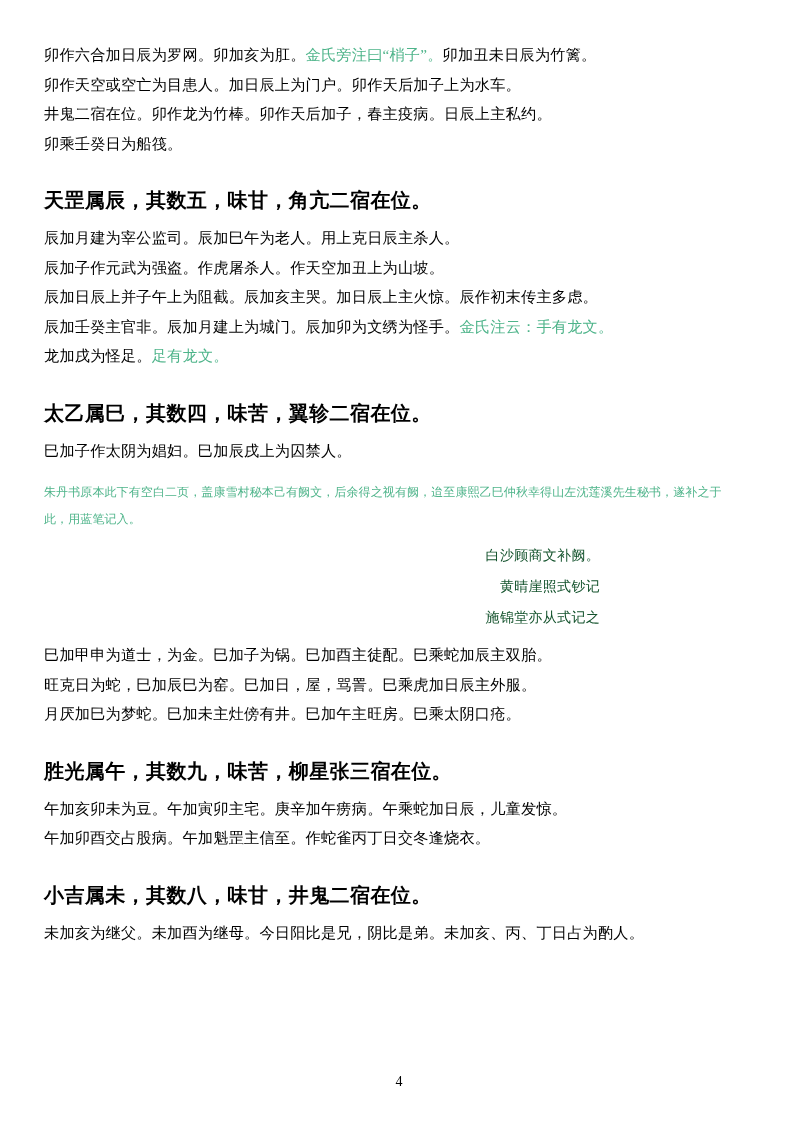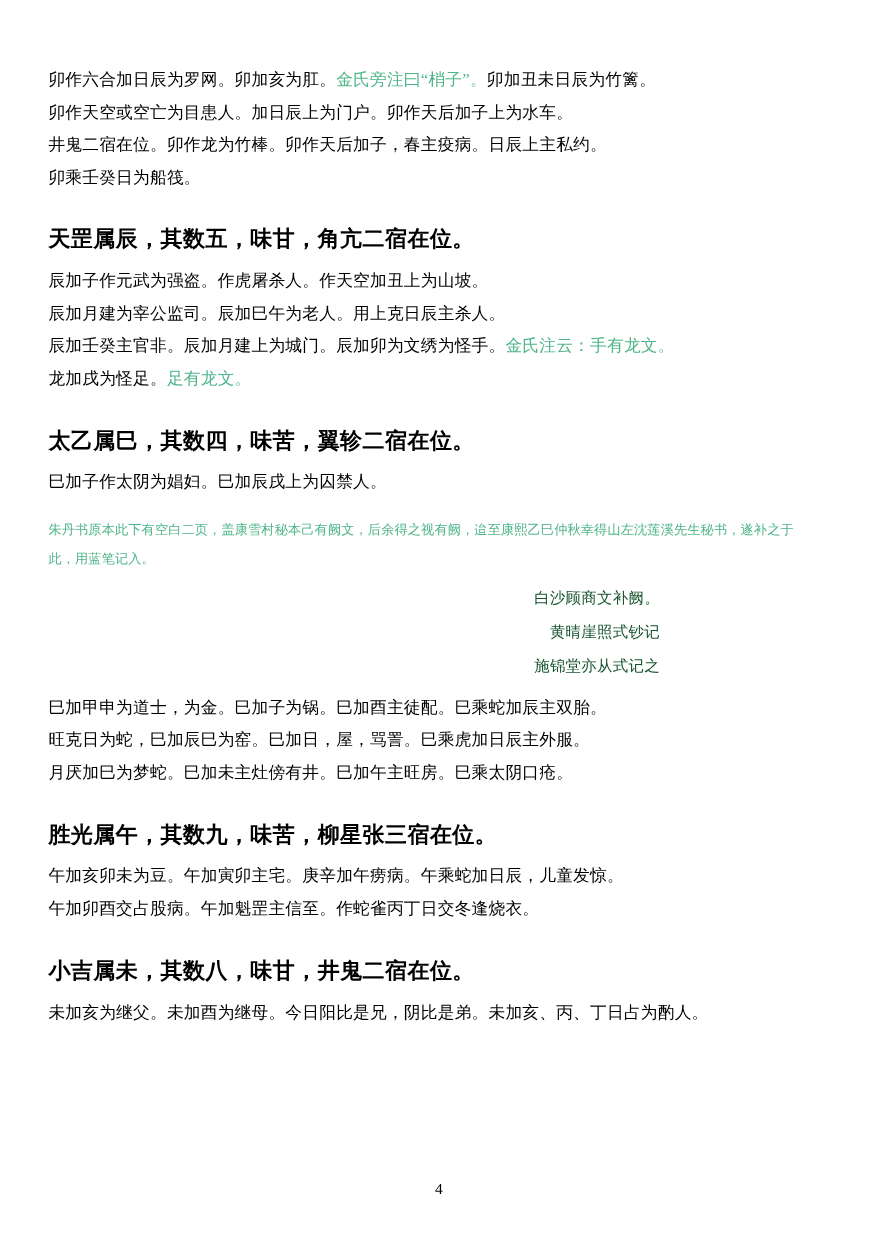--- a/index.html
+++ b/index.html
@@ -12,21 +12,21 @@
     height: 1122px;
     font-family: "Liberation Serif", "DejaVu Serif", serif;
     color: #000000;
     position: relative;
     overflow: hidden;
   }
   .page {
     box-sizing: border-box;
     width: 798px;
     height: 1122px;
-    padding: 58px 62px 40px 44px;
+    padding: 40px 62px 40px 44px;
     position: relative;
   }
   .line {
     font-size: 15.2px;
     line-height: 29.5px;
     letter-spacing: 0.2px;
     white-space: nowrap;
   }
   .heading {
     font-weight: bold;
@@ -84,24 +84,27 @@
       <span>卯乘壬癸日为船筏。</span>
     </div>
   </div>
 
   <div class="spacer-lg"></div>
 
   <div>
     <div class="heading">天罡属辰，其数五，味甘，角亢二宿在位。</div>
     <div class="spacer-sm"></div>
     <div class="line">
+      <span>辰加月建为宰公监司。辰加巳午为老人。用上克日辰主杀人。</span>
+    </div>
+    <div class="line">
       <span>辰加子作元武为强盗。作虎屠杀人。作天空加丑上为山坡。</span>
     </div>
     <div class="line">
-      <span>辰加月建为宰公监司。辰加巳午为老人。用上克日辰主杀人。</span>
+      <span>辰加日辰上并子午上为阻截。辰加亥主哭。加日辰上主火惊。辰作初末传主多虑。</span>
     </div>
     <div class="line">
       <span>辰加壬癸主官非。辰加月建上为城门。辰加卯为文绣为怪手。</span><span class="green">金氏注云：手有龙文。</span>
     </div>
     <div class="line">
       <span>龙加戌为怪足。</span><span class="green">足有龙文。</span>
     </div>
   </div>
 
   <div class="spacer-lg"></div>

